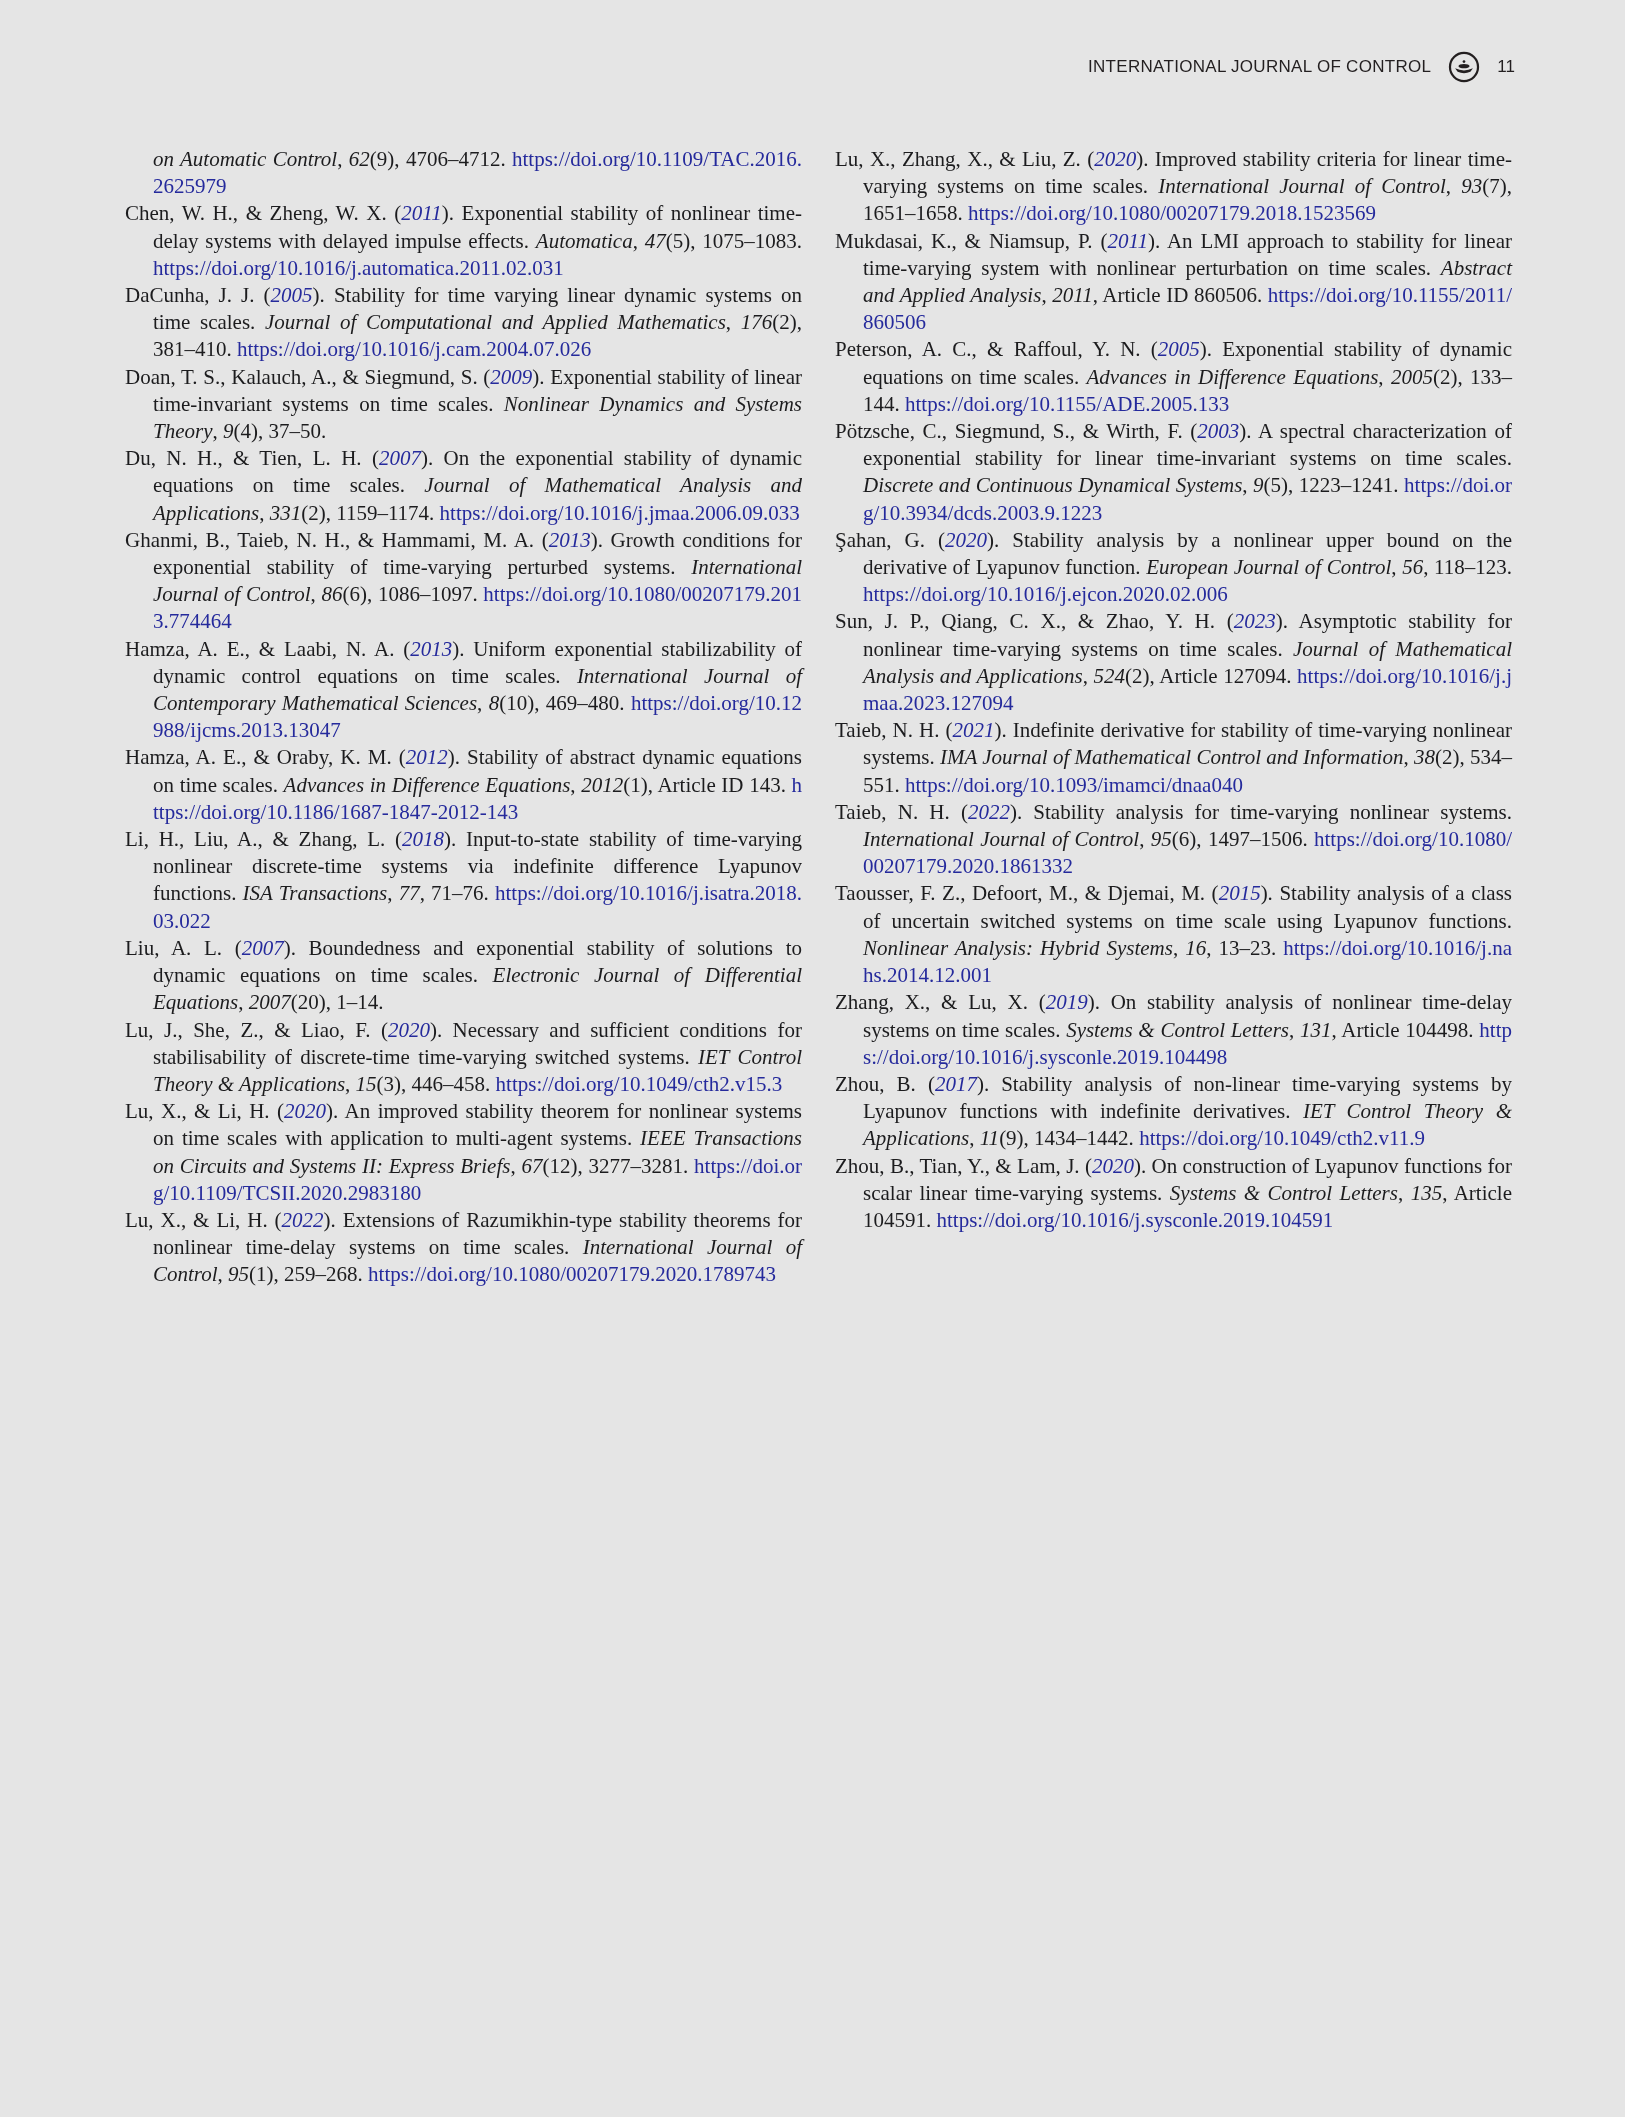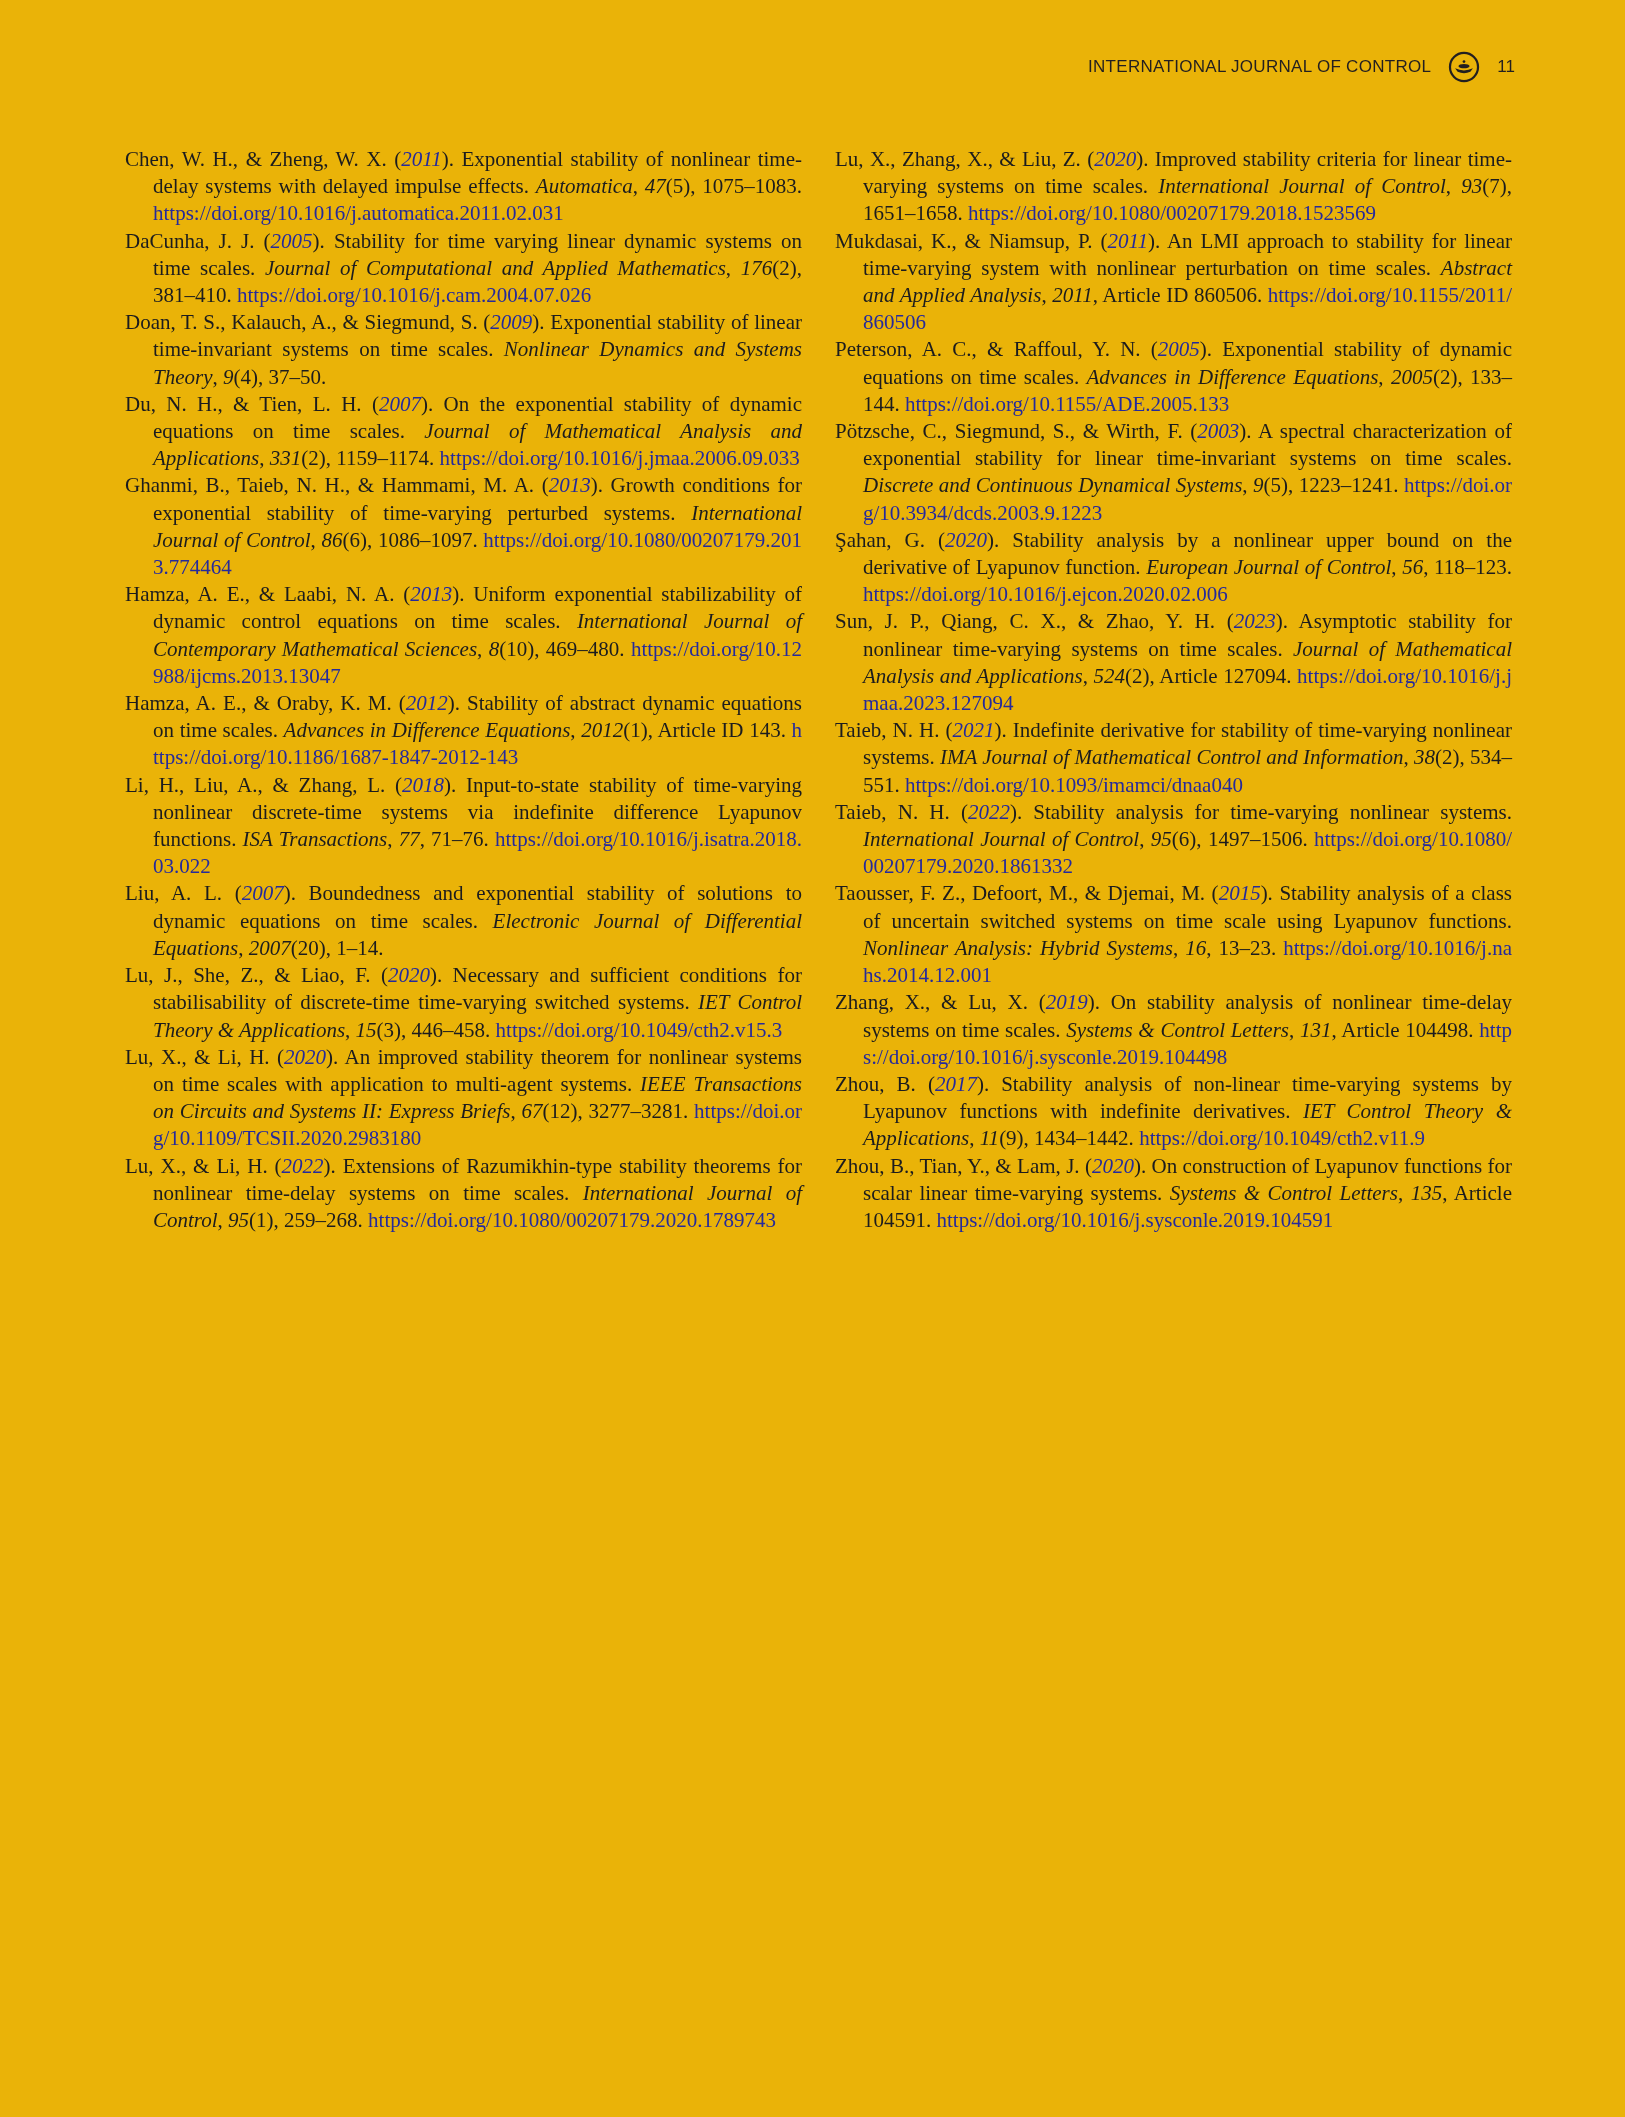--- a/index.html
+++ b/index.html
@@ -1,21 +1,21 @@
 <!DOCTYPE html>
 <html lang="en"><head>
 <meta charset="utf-8">
 <style>
   html,body{margin:0;padding:0;}
   body{
     width:1625px;height:2117px;background:#ffffff;position:relative;
     font-family:"Liberation Serif","DejaVu Serif",serif;
     color:#1c1c1e;
   }
-  .page{width:1625px;height:2117px;background:#eab308;overflow:hidden;}
+  .page{width:1625px;height:2117px;background:#e5e5e5;overflow:hidden;}
   .header{
     display:flex;justify-content:flex-end;align-items:center;
     padding-top:50px;padding-right:110px;gap:16px;
     font-family:"Liberation Sans","DejaVu Sans",sans-serif;
     color:#231f20;
   }
   .journal-title{font-size:17px;letter-spacing:.3px;}
   .logo-wrap{width:34px;height:34px;display:inline-block;}
   .page-num{font-size:17px;}
   .body-area{
@@ -47,20 +47,21 @@
         <path d="M9.5 21.5 Q20 26.5 30.5 21.5 L27.5 25.5 Q20 29 12.5 25.5 Z" fill="#231f20"></path>
         <ellipse cx="20" cy="19" rx="6.5" ry="2.6" fill="#231f20"></ellipse>
         <circle cx="20" cy="13.6" r="1.6" fill="#231f20"></circle>
       </svg>
     </span>
     <span class="page-num">11</span>
   </div>
 
   <div class="body-area">
     <div class="col" id="col-left">
+        <p class="ref continuation"><span class="seg-i">on Automatic Control</span><span class="seg-t">, </span><span class="seg-i">62</span><span class="seg-t">(9), 4706–4712. </span><span class="seg-l">https://doi.org/10.1109/TAC.2016.2625979</span></p>
         <p class="ref"><span class="seg-t">Chen, W. H., &amp; Zheng, W. X. (</span><span class="seg-y">2011</span><span class="seg-t">). Exponential stability of nonlinear time-delay systems with delayed impulse effects. </span><span class="seg-i">Automatica</span><span class="seg-t">, </span><span class="seg-i">47</span><span class="seg-t">(5), 1075–1083. </span><span class="seg-l">https://doi.org/10.1016/j.automatica.2011.02.031</span></p>
         <p class="ref"><span class="seg-t">DaCunha, J. J. (</span><span class="seg-y">2005</span><span class="seg-t">). Stability for time varying linear dynamic systems on time scales. </span><span class="seg-i">Journal of Computational and Applied Mathematics</span><span class="seg-t">, </span><span class="seg-i">176</span><span class="seg-t">(2), 381–410. </span><span class="seg-l">https://doi.org/10.1016/j.cam.2004.07.026</span></p>
         <p class="ref"><span class="seg-t">Doan, T. S., Kalauch, A., &amp; Siegmund, S. (</span><span class="seg-y">2009</span><span class="seg-t">). Exponential stability of linear time-invariant systems on time scales. </span><span class="seg-i">Nonlinear Dynamics and Systems Theory</span><span class="seg-t">, </span><span class="seg-i">9</span><span class="seg-t">(4), 37–50.</span></p>
         <p class="ref"><span class="seg-t">Du, N. H., &amp; Tien, L. H. (</span><span class="seg-y">2007</span><span class="seg-t">). On the exponential stability of dynamic equations on time scales. </span><span class="seg-i">Journal of Mathematical Analysis and Applications</span><span class="seg-t">, </span><span class="seg-i">331</span><span class="seg-t">(2), 1159–1174. </span><span class="seg-l">https://doi.org/10.1016/j.jmaa.2006.09.033</span></p>
         <p class="ref"><span class="seg-t">Ghanmi, B., Taieb, N. H., &amp; Hammami, M. A. (</span><span class="seg-y">2013</span><span class="seg-t">). Growth conditions for exponential stability of time-varying perturbed systems. </span><span class="seg-i">International Journal of Control</span><span class="seg-t">, </span><span class="seg-i">86</span><span class="seg-t">(6), 1086–1097. </span><span class="seg-l">https://doi.org/10.1080/00207179.2013.774464</span></p>
         <p class="ref"><span class="seg-t">Hamza, A. E., &amp; Laabi, N. A. (</span><span class="seg-y">2013</span><span class="seg-t">). Uniform exponential stabilizability of dynamic control equations on time scales. </span><span class="seg-i">International Journal of Contemporary Mathematical Sciences</span><span class="seg-t">, </span><span class="seg-i">8</span><span class="seg-t">(10), 469–480. </span><span class="seg-l">https://doi.org/10.12988/ijcms.2013.13047</span></p>
         <p class="ref"><span class="seg-t">Hamza, A. E., &amp; Oraby, K. M. (</span><span class="seg-y">2012</span><span class="seg-t">). Stability of abstract dynamic equations on time scales. </span><span class="seg-i">Advances in Difference Equations</span><span class="seg-t">, </span><span class="seg-i">2012</span><span class="seg-t">(1), Article ID 143. </span><span class="seg-l">https://doi.org/10.1186/1687-1847-2012-143</span></p>
         <p class="ref"><span class="seg-t">Li, H., Liu, A., &amp; Zhang, L. (</span><span class="seg-y">2018</span><span class="seg-t">). Input-to-state stability of time-varying nonlinear discrete-time systems via indefinite difference Lyapunov functions. </span><span class="seg-i">ISA Transactions</span><span class="seg-t">, </span><span class="seg-i">77</span><span class="seg-t">, 71–76. </span><span class="seg-l">https://doi.org/10.1016/j.isatra.2018.03.022</span></p>
         <p class="ref"><span class="seg-t">Liu, A. L. (</span><span class="seg-y">2007</span><span class="seg-t">). Boundedness and exponential stability of solutions to dynamic equations on time scales. </span><span class="seg-i">Electronic Journal of Differential Equations</span><span class="seg-t">, </span><span class="seg-i">2007</span><span class="seg-t">(20), 1–14.</span></p>
         <p class="ref"><span class="seg-t">Lu, J., She, Z., &amp; Liao, F. (</span><span class="seg-y">2020</span><span class="seg-t">). Necessary and sufficient conditions for stabilisability of discrete-time time-varying switched systems. </span><span class="seg-i">IET Control Theory &amp; Applications</span><span class="seg-t">, </span><span class="seg-i">15</span><span class="seg-t">(3), 446–458. </span><span class="seg-l">https://doi.org/10.1049/cth2.v15.3</span></p>

